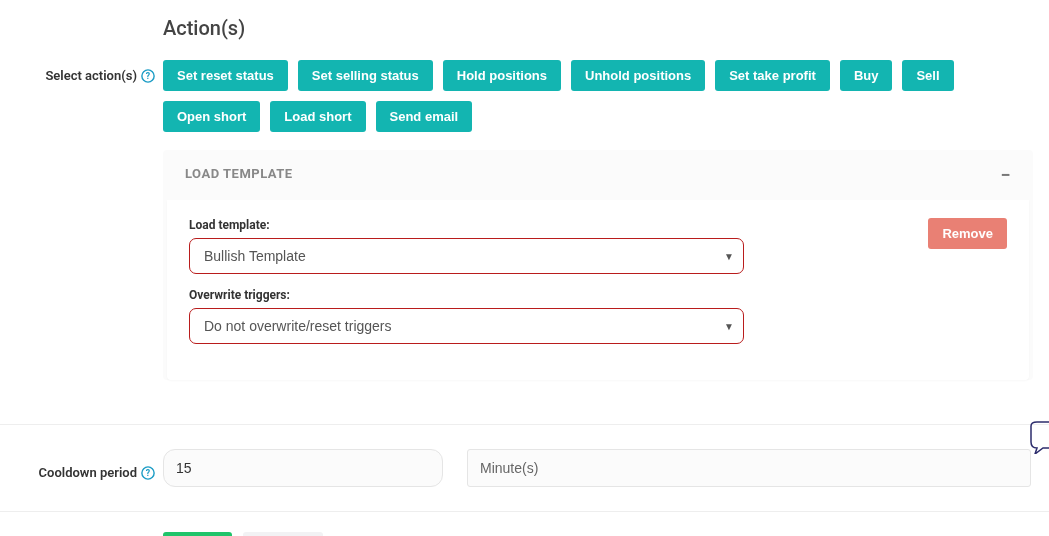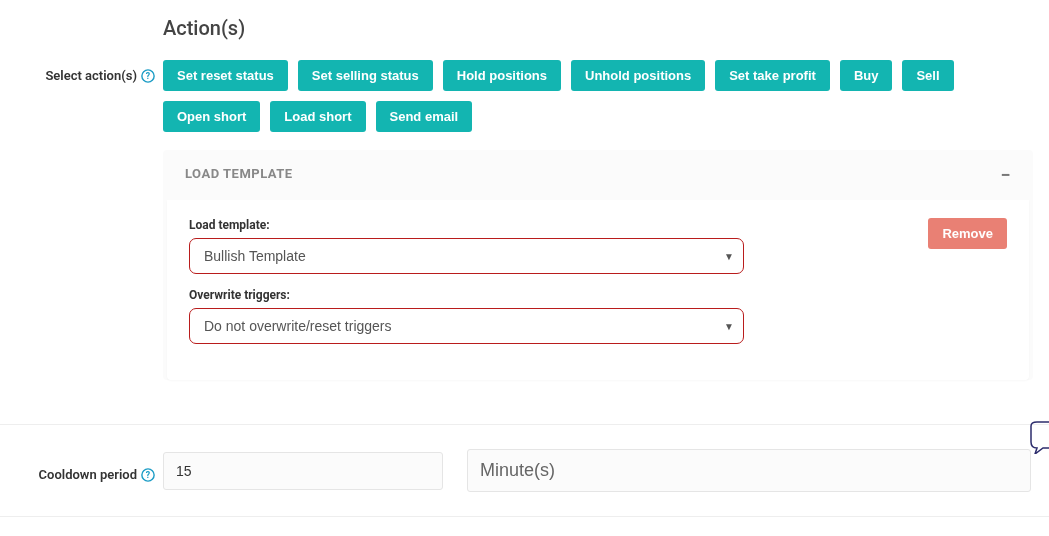--- a/index.html
+++ b/index.html
@@ -147,32 +147,32 @@
     .cooldown-row {
       display: flex;
       align-items: center;
       padding: 24px 0;
     }
     .cooldown-row .left-col { padding-top: 0; align-items: center; }
     .input-num {
       width: 280px;
       padding: 10px 12px;
       border: 1px solid #e5e5e5;
-      border-radius: 3px;
+      border-radius: 12px;
       font-size: 14px;
       color: #333;
       background: #fbfbfb;
       margin-right: 24px;
     }
     .input-unit {
       flex: 1;
       padding: 10px 12px;
       border: 1px solid #e5e5e5;
       border-radius: 3px;
-      font-size: 18px;
+      font-size: 14px;
       color: #666;
       background: #fbfbfb;
       margin-right: 18px;
     }
     .floating-icon {
       position: absolute;
       right: -8px;
       top: 420px;
       width: 28px;
       height: 34px;

